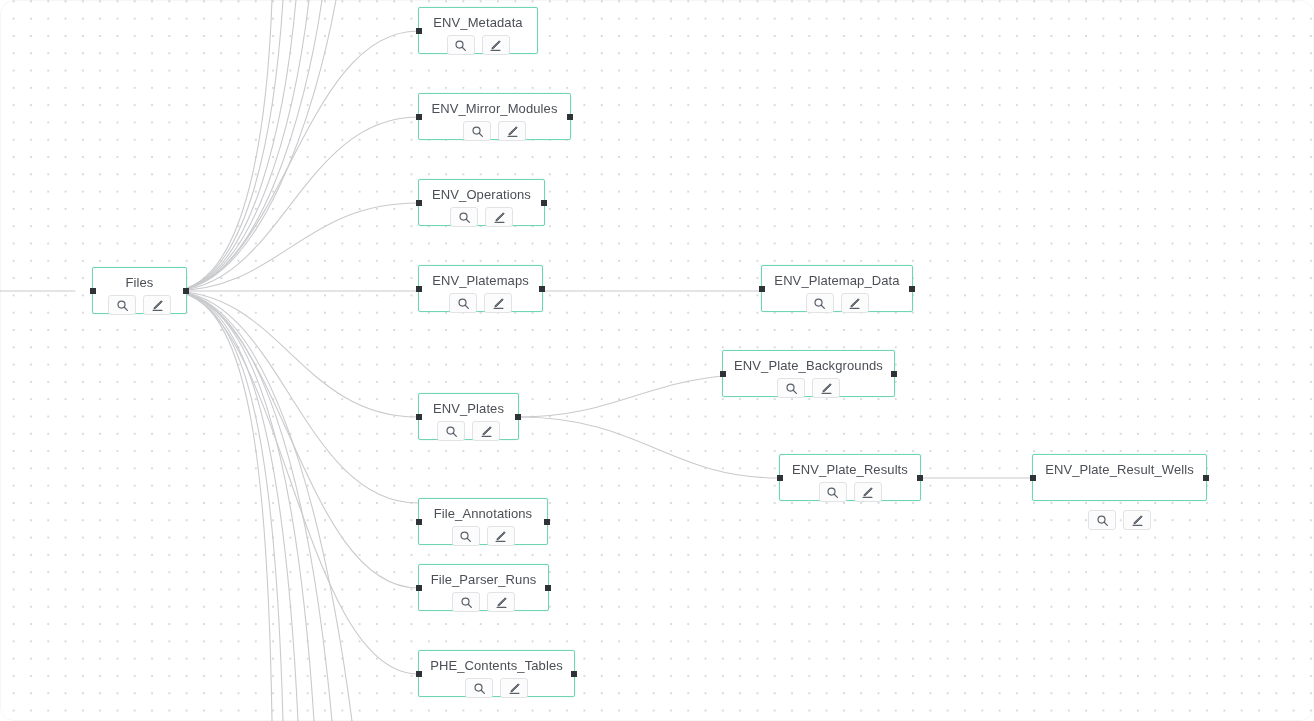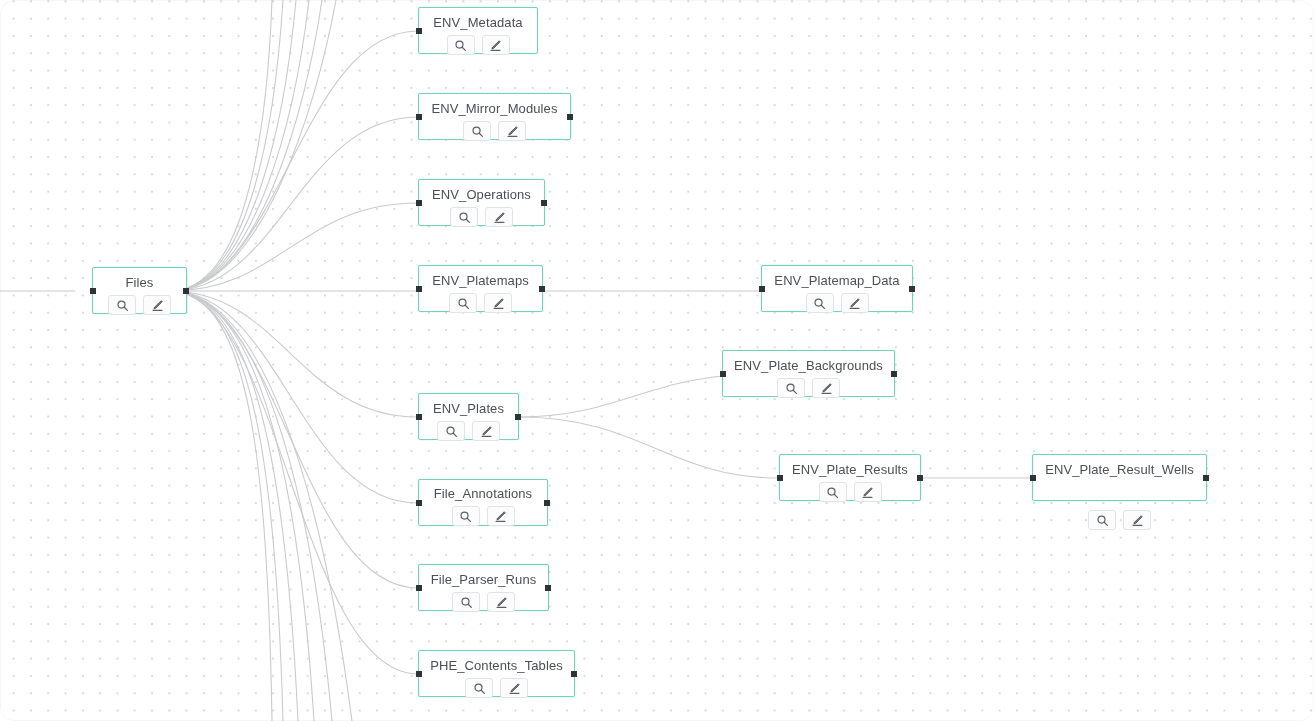--- a/index.html
+++ b/index.html
@@ -314,21 +314,21 @@
           <button class="icon-btn">
             <svg width="13" height="13" viewBox="0 0 16 16" fill="none" stroke="#5a6069" stroke-width="1.5">
               <path d="M12.6 2.2 13.8 3.4 5.6 11.6 3.6 12.2 4.2 10.2 Z" fill="#6e757e" stroke="#4c525a" stroke-width="1"></path>
               <line x1="2.6" y1="14.1" x2="13.4" y2="14.1" stroke-linecap="round"></line>
             </svg>
           </button>
         </div>
         <span class="port left"></span>
         <span class="port right"></span>
       </div>
-      <div class="node" style="left: 418px; top: 479px; width: 130px; height: 47px; justify-content: center;">
+      <div class="node" style="left: 418px; top: 498px; width: 130px; height: 47px;">
         <div class="node-title">File_Annotations</div>
         <div class="node-actions">
           <button class="icon-btn">
             <svg width="13" height="13" viewBox="0 0 16 16" fill="none" stroke="#5a6069" stroke-width="1.5">
               <circle cx="6.8" cy="6.8" r="4.3"></circle>
               <line x1="10.1" y1="10.1" x2="14" y2="14" stroke-linecap="round"></line>
             </svg>
           </button>
           <button class="icon-btn">
             <svg width="13" height="13" viewBox="0 0 16 16" fill="none" stroke="#5a6069" stroke-width="1.5">

